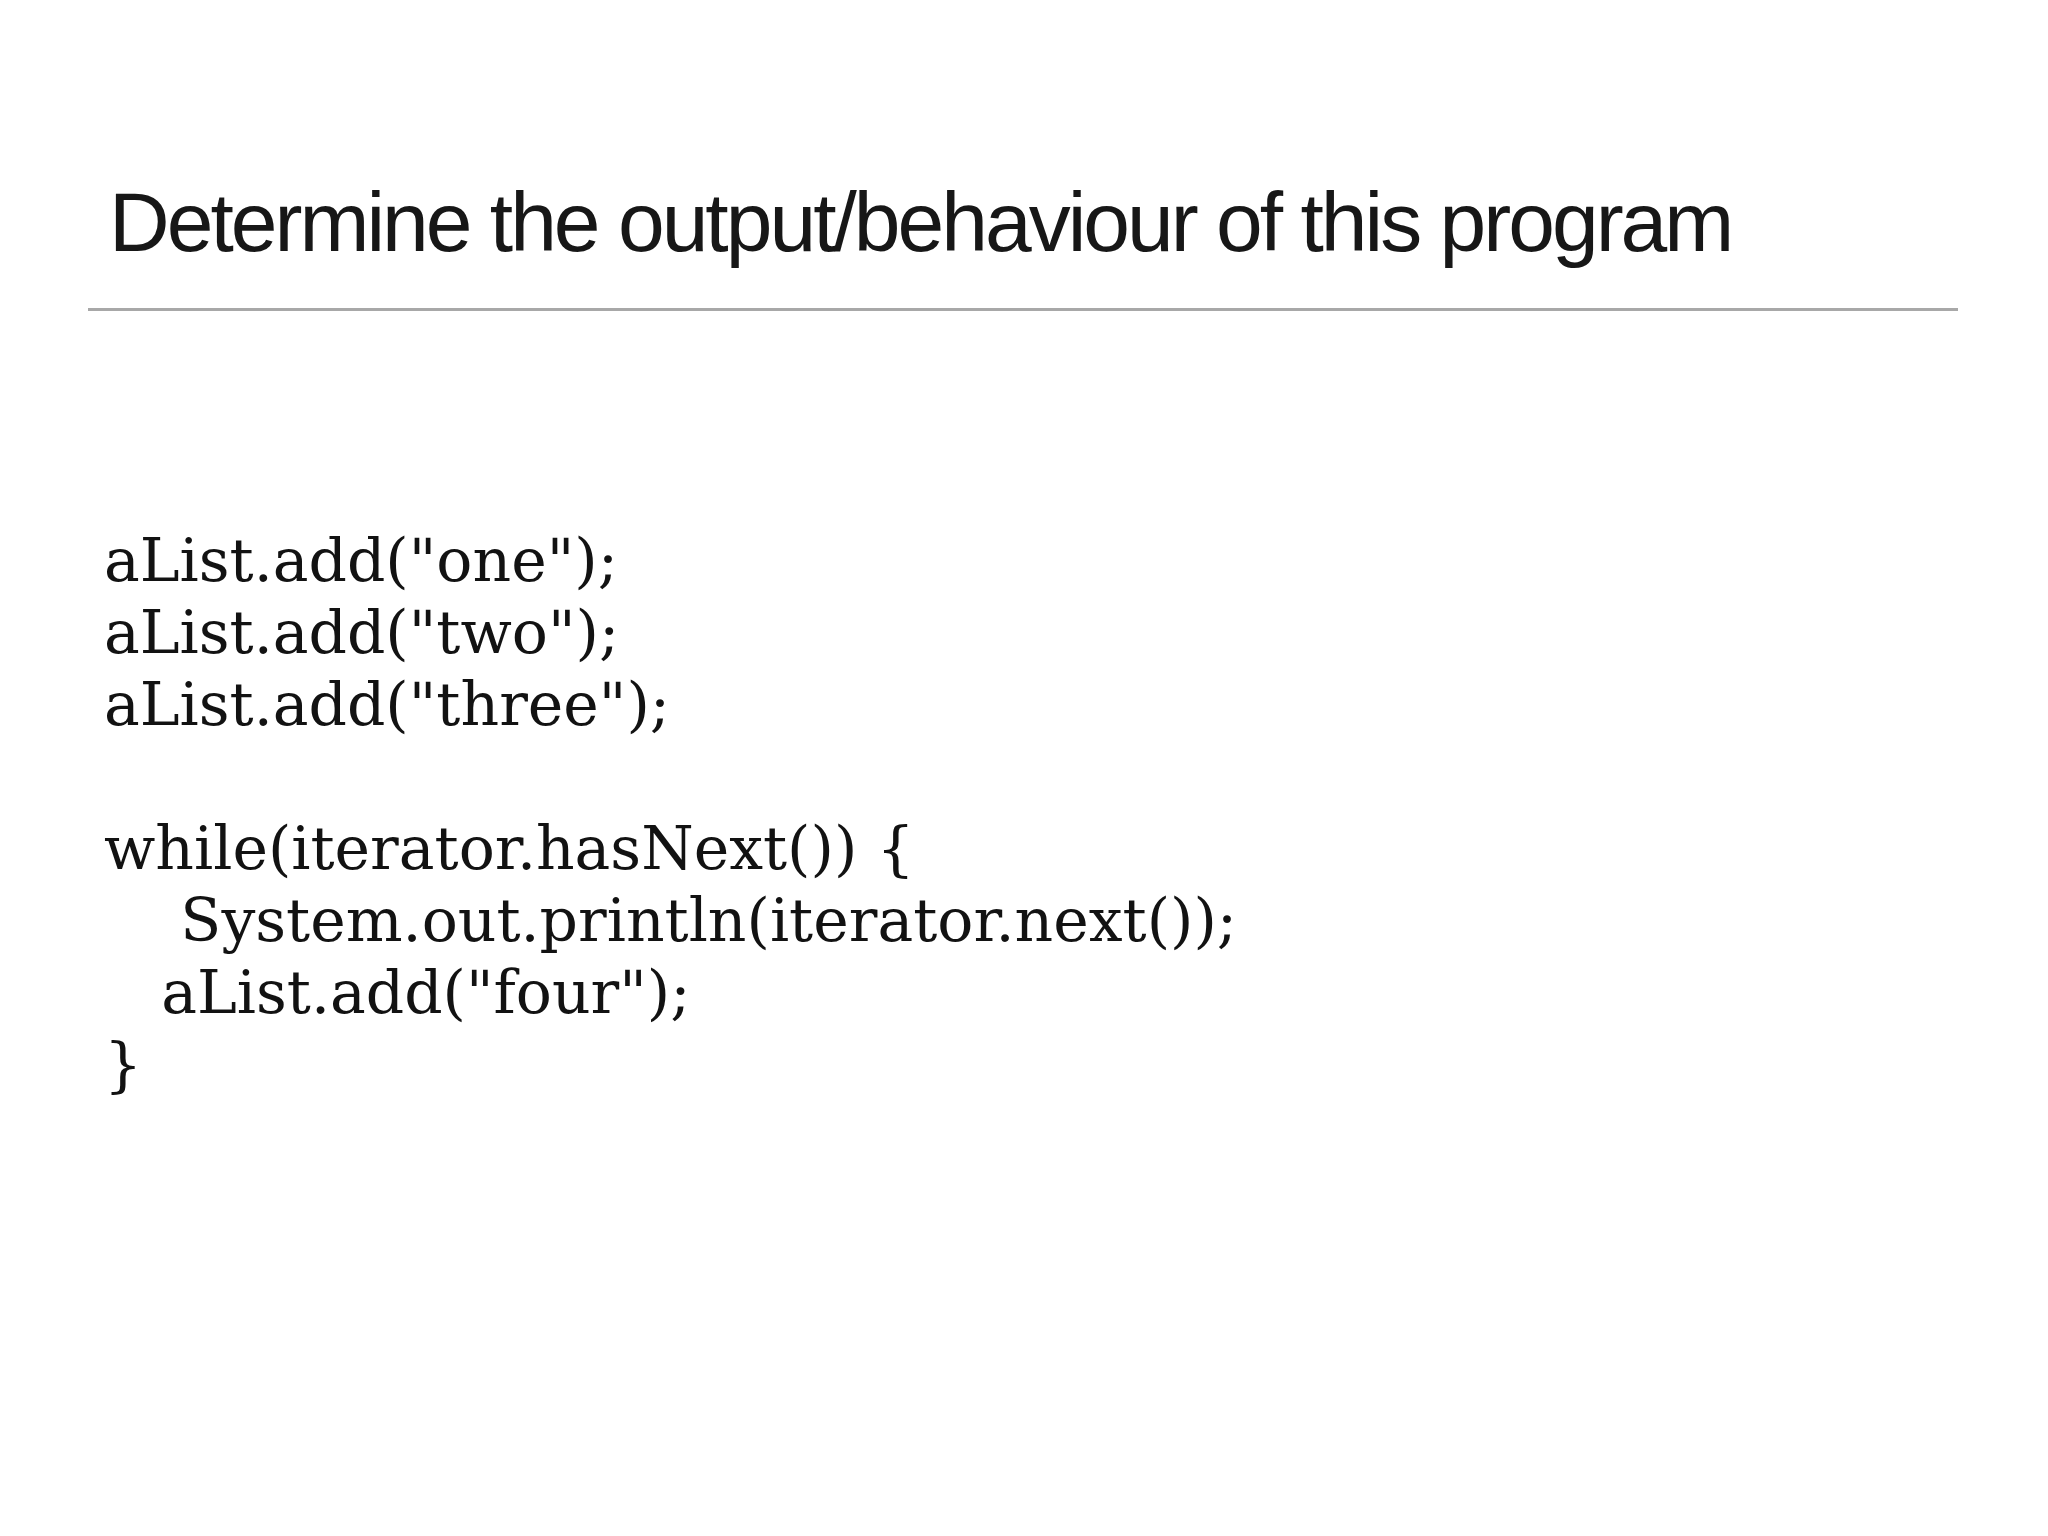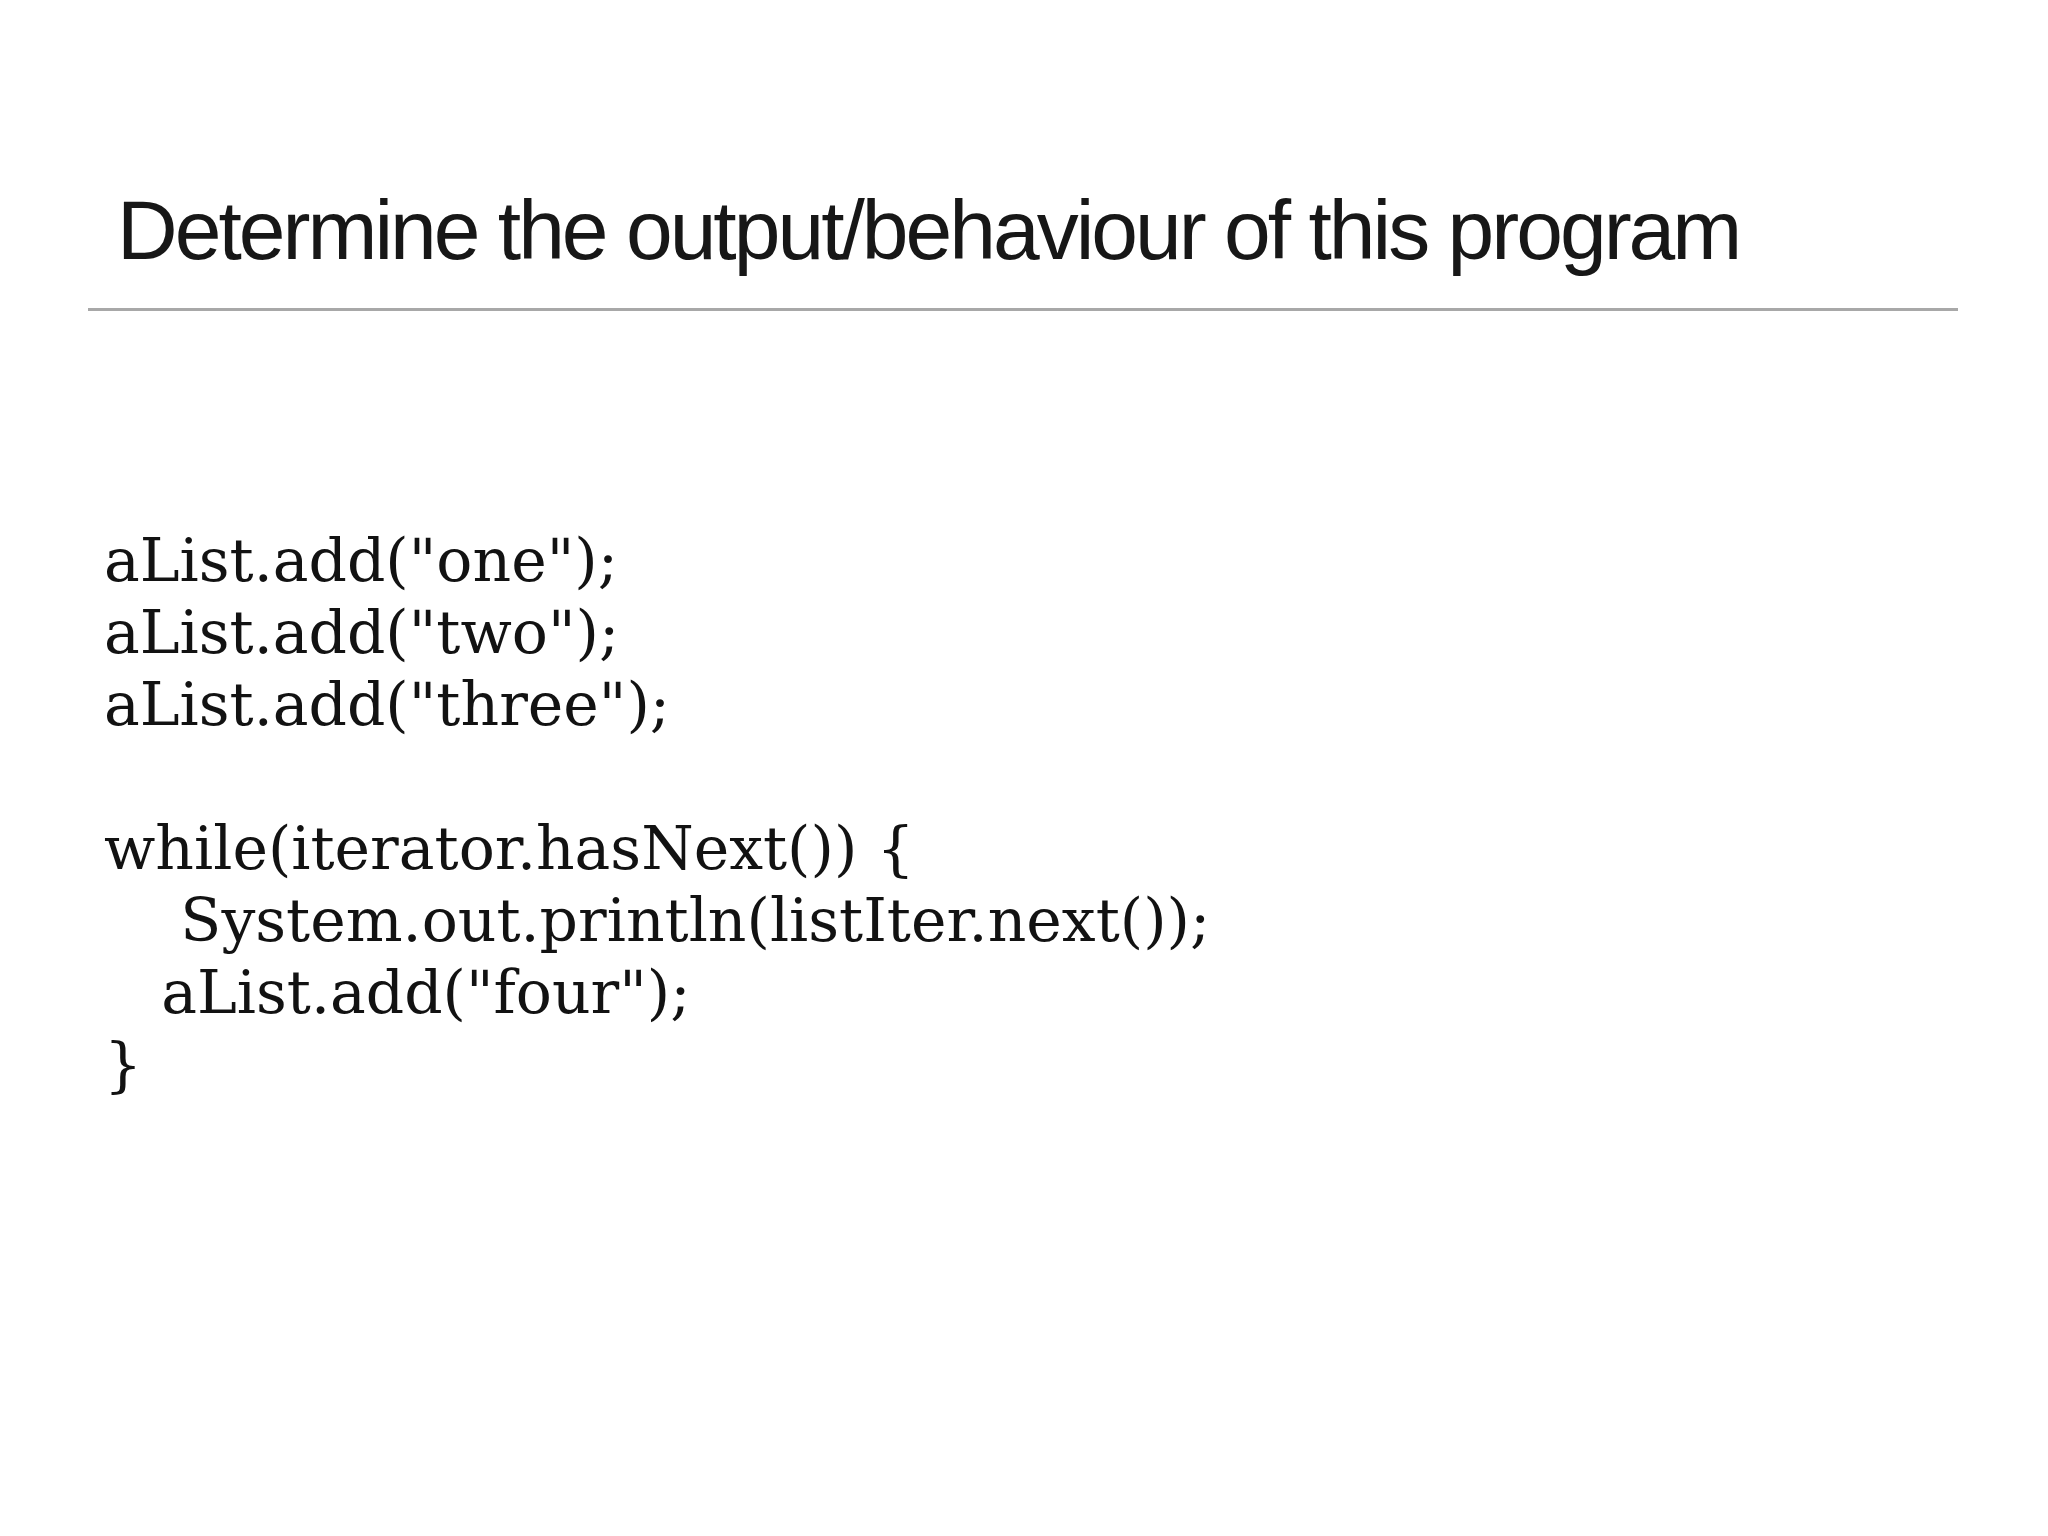--- a/index.html
+++ b/index.html
@@ -16,21 +16,21 @@
   }
   .slide {
     position: absolute;
     inset: 0;
     background: #ffffff;
   }
   .slide-title {
     position: absolute;
     left: 101px;
     top: 172px;
-    margin: 16px;
+    margin: 8px;
     font-family: "Liberation Sans", sans-serif;
     font-weight: 300;
     font-size: 84px;
     letter-spacing: -3px;
     line-height: 1;
     color: #171717;
     white-space: nowrap;
   }
   .title-divider {
     position: absolute;
@@ -63,18 +63,18 @@
   <h1 class="slide-title">Determine the output/behaviour of this program</h1>
 
   <div class="title-divider"></div>
 
   <div class="code-block">
     <div class="code-line">aList.add("one");</div>
     <div class="code-line">aList.add("two");</div>
     <div class="code-line">aList.add("three");</div>
     <div class="code-line"></div>
     <div class="code-line">while(iterator.hasNext()) {</div>
-    <div class="code-line">    System.out.println(listIter.next());</div>
+    <div class="code-line">    System.out.println(iterator.next());</div>
     <div class="code-line">   aList.add("four");</div>
     <div class="code-line">}</div>
   </div>
 
 </div>
 
 </body></html>

